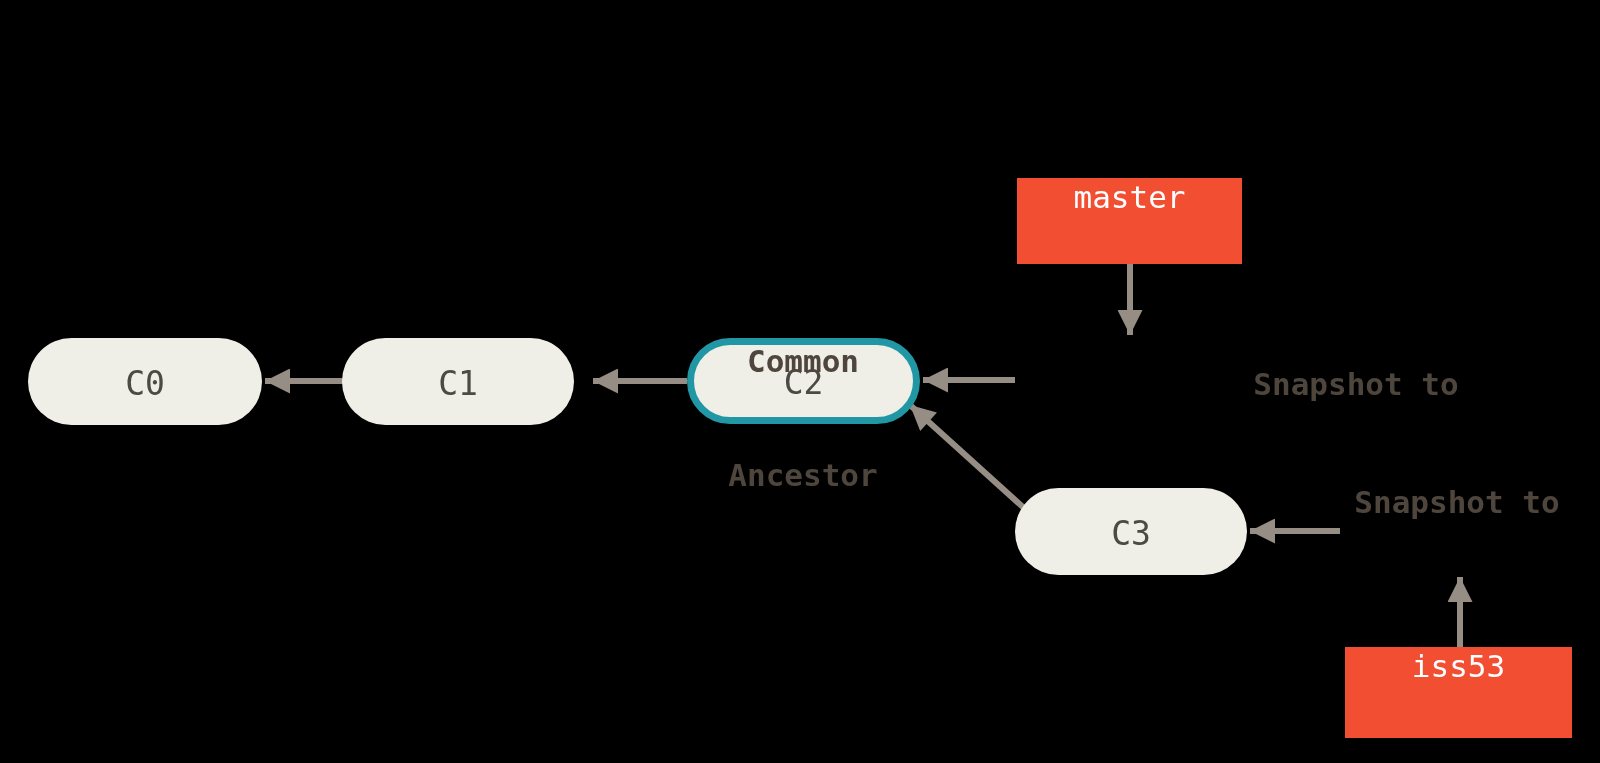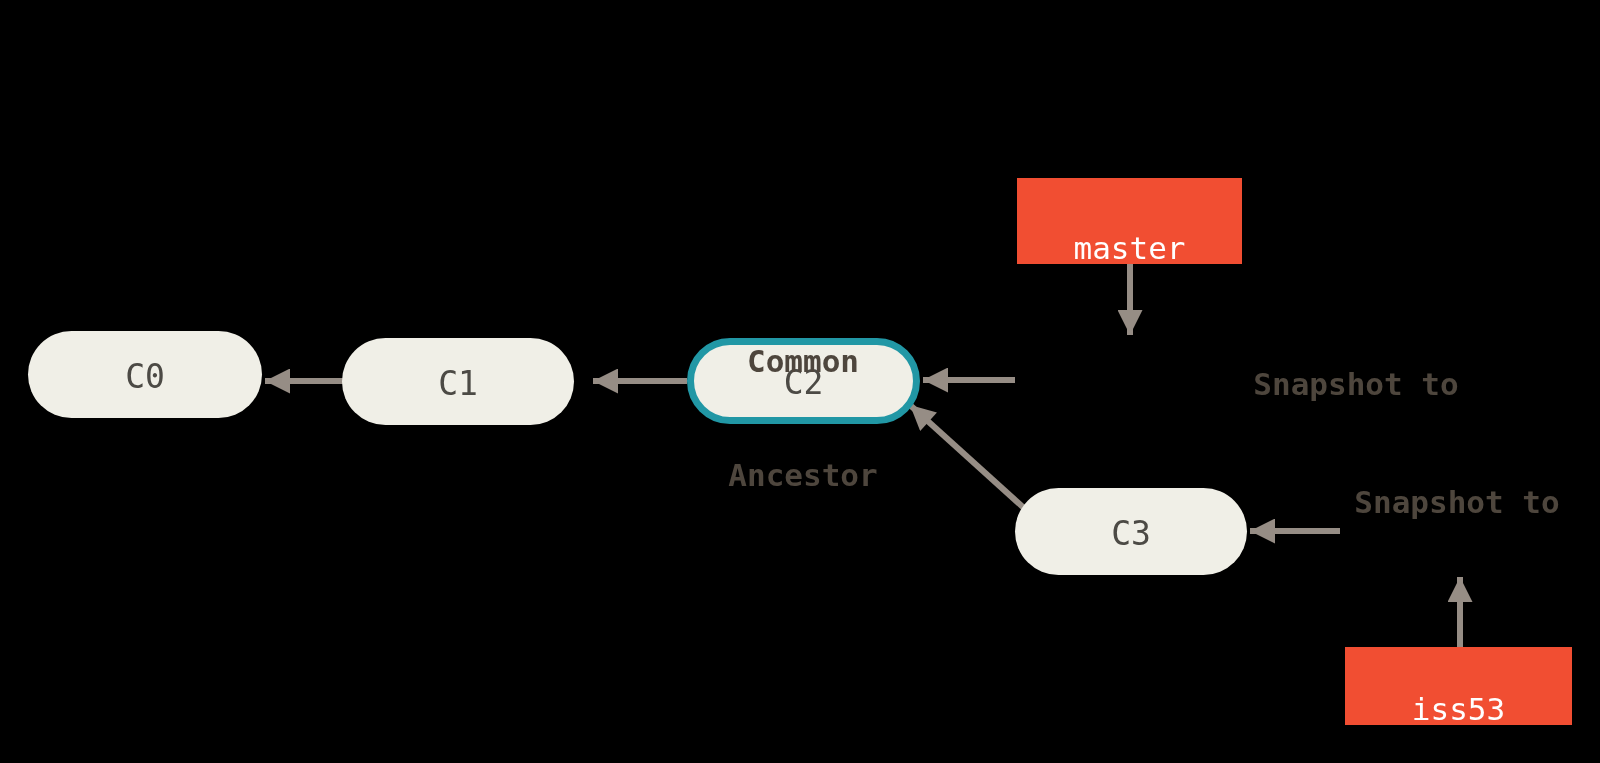--- a/index.html
+++ b/index.html
@@ -37,21 +37,21 @@
   .node.highlight {
     border: 7px solid var(--node_border);
   }
   .branch {
     position: absolute;
     z-index: 2;
     box-sizing: border-box;
     background: var(--branch_fill);
     color: var(--branch_text);
     display: flex;
-    align-items: flex-end;
+    align-items: flex-start;
     justify-content: center;
     font-size: 31px;
     line-height: 1;
     padding-top: 4px;
   }
   .annotation {
     position: absolute;
     z-index: 2;
     transform: translateX(-50%);
     text-align: center;
@@ -83,37 +83,37 @@
     </defs>
     <path class="edge-line" d="M358 381 L265 381" marker-end="url(#ah)"></path>
     <path class="edge-line" d="M687 381 L593 381" marker-end="url(#ah)"></path>
     <path class="edge-line" d="M1015 380 L923 380" marker-end="url(#ah)"></path>
     <path class="edge-line" d="M1045 527 L910 405" marker-end="url(#ah)"></path>
     <path class="edge-line" d="M1340 531 L1250 531" marker-end="url(#ah)"></path>
     <path class="edge-line" d="M1130 262 L1130 335" marker-end="url(#ah)"></path>
     <path class="edge-line" d="M1460 649 L1460 577" marker-end="url(#ah)"></path>
   </svg>
 
-  <div class="node" style="left:28px; top:331px; width:234px; height:87px;">
+  <div class="node" style="left:28px; top:338px; width:234px; height:87px;">
     <span>C0</span>
   </div>
   <div class="node" style="left:342px; top:338px; width:232px; height:87px;">
     <span>C1</span>
   </div>
   <div class="node highlight" style="left:687px; top:338px; width:233px; height:86px;">
     <span>C2</span>
   </div>
   <div class="node" style="left:1015px; top:488px; width:232px; height:87px;">
     <span>C3</span>
   </div>
 
   <div class="branch" style="left:1017px; top:178px; width:225px; height:86px;">
     <span>master</span>
   </div>
-  <div class="branch" style="left:1345px; top:647px; width:227px; height:78px;">
+  <div class="branch" style="left:1345px; top:647px; width:227px; height:91px;">
     <span>iss53</span>
   </div>
 
   <div class="annotation" style="left:803px; top:266px;">
     <div>Common</div>
     <div>Ancestor</div>
   </div>
   <div class="annotation" style="left:1356px; top:289px;">
     <div>Snapshot to</div>
   </div>

